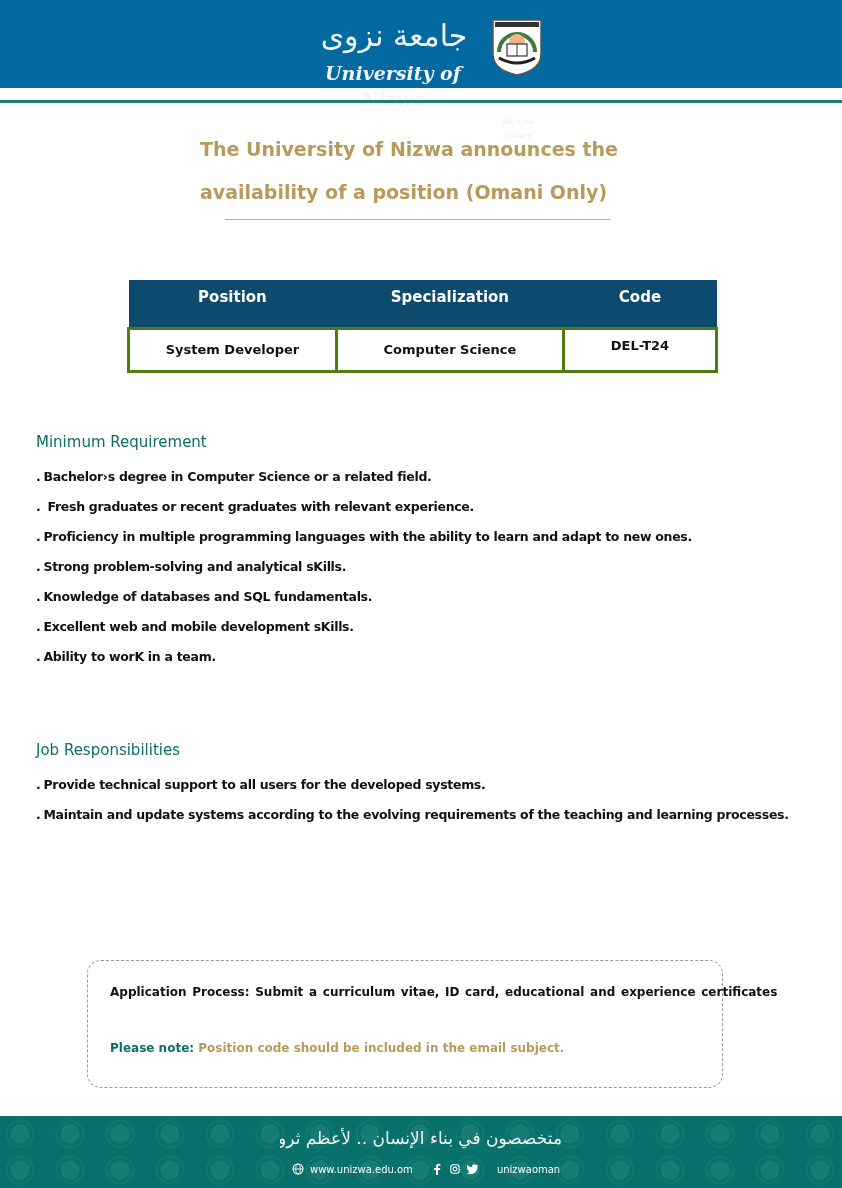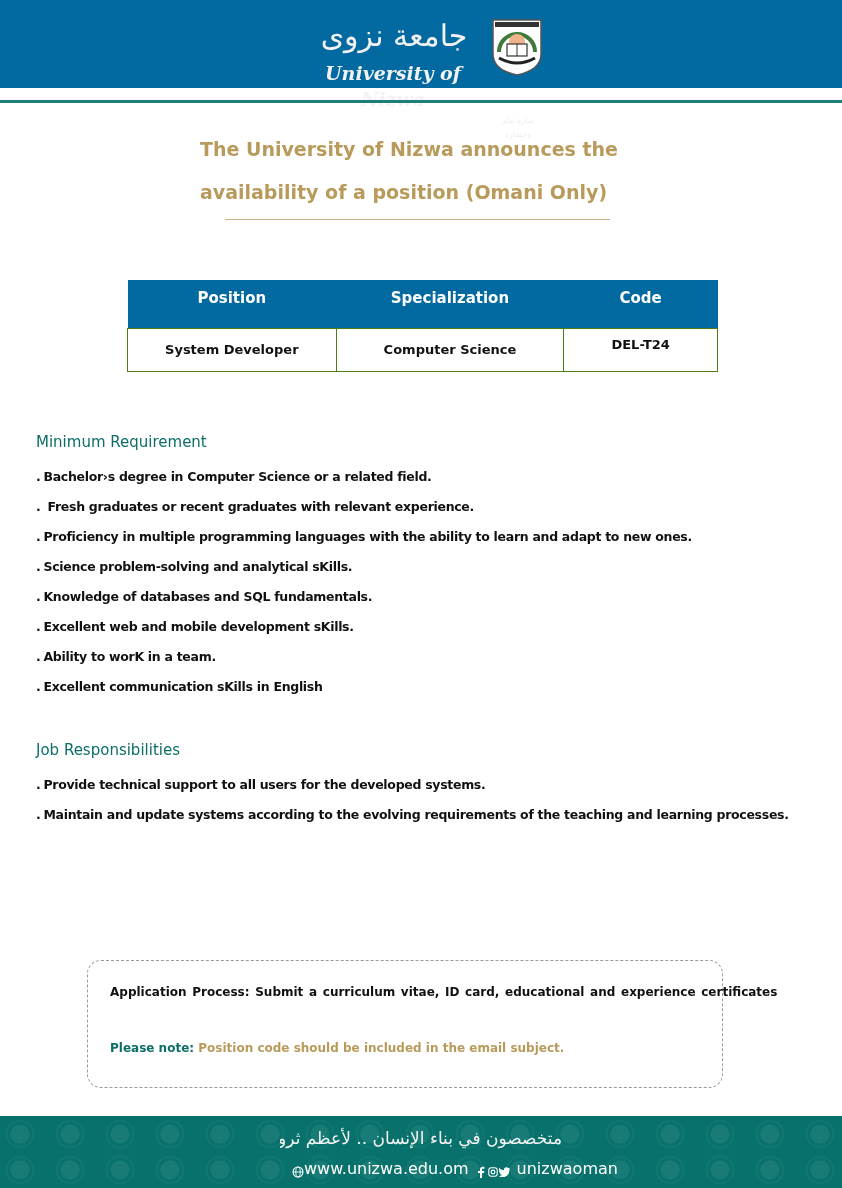--- a/index.html
+++ b/index.html
@@ -17,23 +17,23 @@
   .crest { position: absolute; left: 193px; top: 6px; width: 52px; height: 58px; }
   .crest-tag { position: absolute; left: 192px; top: 62px; width: 56px; height: 14px; color:#eee; font-size: 8px; line-height: 14px; text-align: center; direction: rtl; font-family: "DejaVu Sans", sans-serif; margin-top: 40px;}
 
   
   .title { position: absolute; left: 200px; top: 128px; width: 442px; text-align: left; color: #b89a5b;
     font-family: "DejaVu Sans", sans-serif; font-weight: bold; font-size: 19px; line-height: 43px; }
   .title-rule { position: absolute; left: 225px; top: 219px; width: 385px; height: 1px; background: #c9b285; }
 
   
   .jobtable { position: absolute; left: 127px; top: 280px; width: 591px; border-collapse: collapse; }
-  .jobtable th { background: #0369a1; color: #fff; font-family: "DejaVu Sans", sans-serif; font-weight: bold;
+  .jobtable th { background: #0c4a6e; color: #fff; font-family: "DejaVu Sans", sans-serif; font-weight: bold;
     font-size: 15px; height: 48px; text-align: center; vertical-align: middle; padding-bottom: 12px; }
-  .jobtable td { border: 1px solid #4d7c0f; height: 43px; text-align: center; font-family: "DejaVu Sans", sans-serif;
+  .jobtable td { border: 3px solid #4d7c0f; height: 43px; text-align: center; font-family: "DejaVu Sans", sans-serif;
     font-weight: bold; font-size: 13px; vertical-align: middle; color:#111; }
   .jobtable td.code { vertical-align: top; padding-top: 8px; }
   .col1 { width: 209px; } .col2 { width: 228px; } .col3 { width: 154px; }
 
   
   .section-title { position: absolute; left: 36px; color: #0d6e68; font-family: "DejaVu Sans", sans-serif; font-weight: normal; font-size: 15px; }
   .req-title { top: 433px; }
   .resp-title { top: 741px; }
   .list { position: absolute; left: 36px; list-style: none; font-family: "DejaVu Sans", sans-serif; font-weight: bold; font-size: 12.5px; color: #111; letter-spacing: -0.3px; }
   .list li { height: 30px; line-height: 20px; white-space: nowrap; }
@@ -52,22 +52,22 @@
   .note-text { color: #b89a5b; }
 
   
   .footer { position: absolute; left: 0; top: 1116px; width: 842px; height: 72px; background: #08716b;
     background-image:
       radial-gradient(circle at 20px 18px, rgba(255,255,255,0.07) 9px, transparent 10px),
       radial-gradient(circle at 20px 18px, transparent 12px, rgba(255,255,255,0.05) 13px, transparent 15px);
     background-size: 50px 36px; }
   .footer-arabic { position: absolute; left: 280px; top: 6px; width: 282px; height: 32px; color: #f4f4f4; text-align: center;
     font-family: "DejaVu Serif", serif; font-size: 17px; line-height: 32px; direction: rtl; white-space: nowrap; overflow: hidden; }
-  .footer-links { position: absolute; left: 292px; top: 44px; height: 18px; display: flex; align-items: flex-end; color: #fff;
-    font-family: "DejaVu Sans", sans-serif; font-size: 16px; }
+  .footer-links { position: absolute; left: 292px; top: 44px; height: 18px; display: flex; align-items: center; gap: 6px; color: #fff;
+    font-family: "DejaVu Sans", sans-serif; font-size: 10px; }
   .footer-links .icon { display: inline-flex; align-items: center; justify-content: center; width: 12px; height: 12px; }
   .footer-links .sp { width: 6px; }
 </style>
 </head>
 <body>
 
 <div class="header">
   <div class="logo-wrap">
     <div class="logo-arabic">جامعة نزوى</div>
     <div class="logo-english">University of Nizwa</div>
@@ -106,25 +106,24 @@
       <td class="code">DEL-T24</td>
     </tr>
   </tbody>
 </table>
 
 <div class="section-title req-title">Minimum Requirement</div>
 <ul class="list req-list">
   <li><span class="dot">.</span><span>Bachelor›s degree in Computer Science or a related field.</span></li>
   <li><span class="dot">.</span><span> Fresh graduates or recent graduates with relevant experience.</span></li>
   <li><span class="dot">.</span><span>Proficiency in multiple programming languages with the ability to learn and adapt to new ones.</span></li>
-  <li><span class="dot">.</span><span>Science problem-solving and analytical sKills.</span></li>
+  <li><span class="dot">.</span><span>Strong problem-solving and analytical sKills.</span></li>
   <li><span class="dot">.</span><span>Knowledge of databases and SQL fundamentals.</span></li>
   <li><span class="dot">.</span><span>Excellent web and mobile development sKills.</span></li>
   <li><span class="dot">.</span><span>Ability to worK in a team.</span></li>
-  <li><span class="dot">.</span><span>Excellent communication sKills in English</span></li>
 </ul>
 
 <div class="section-title resp-title">Job Responsibilities</div>
 <ul class="list resp-list">
   <li><span class="dot">.</span><span>Provide technical support to all users for the developed systems.</span></li>
   <li><span class="dot">.</span><span>Maintain and update systems according to the evolving requirements of the teaching and learning processes.</span></li>
 </ul>
 
 <div class="appbox">
   <p class="app-line1">Application Process: Submit a curriculum vitae, ID card, educational and experience certificates</p>

